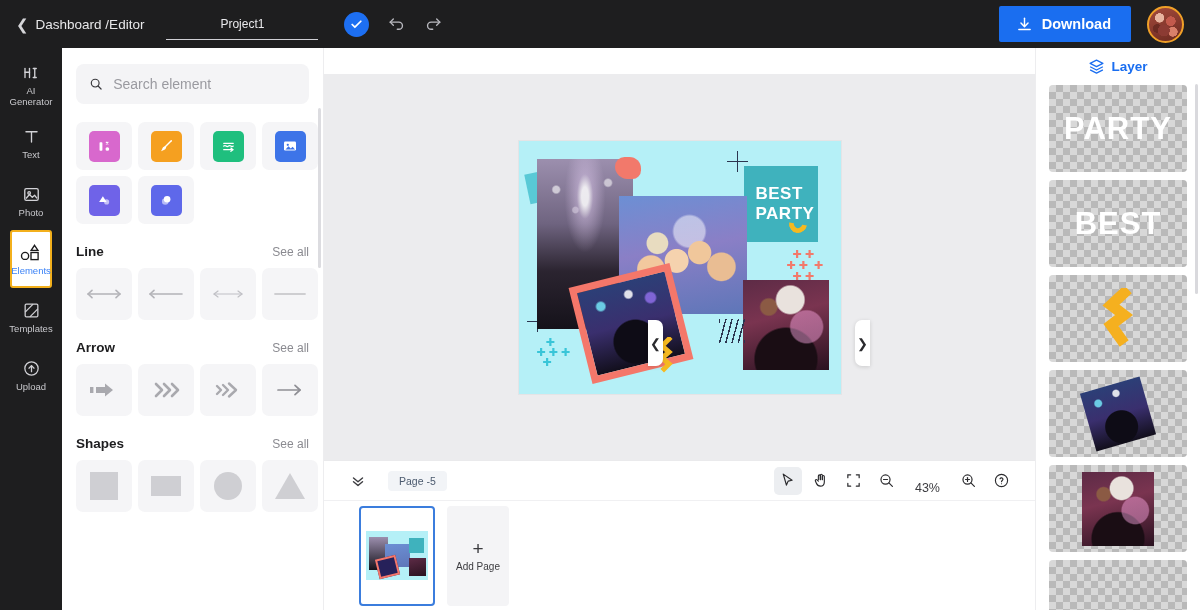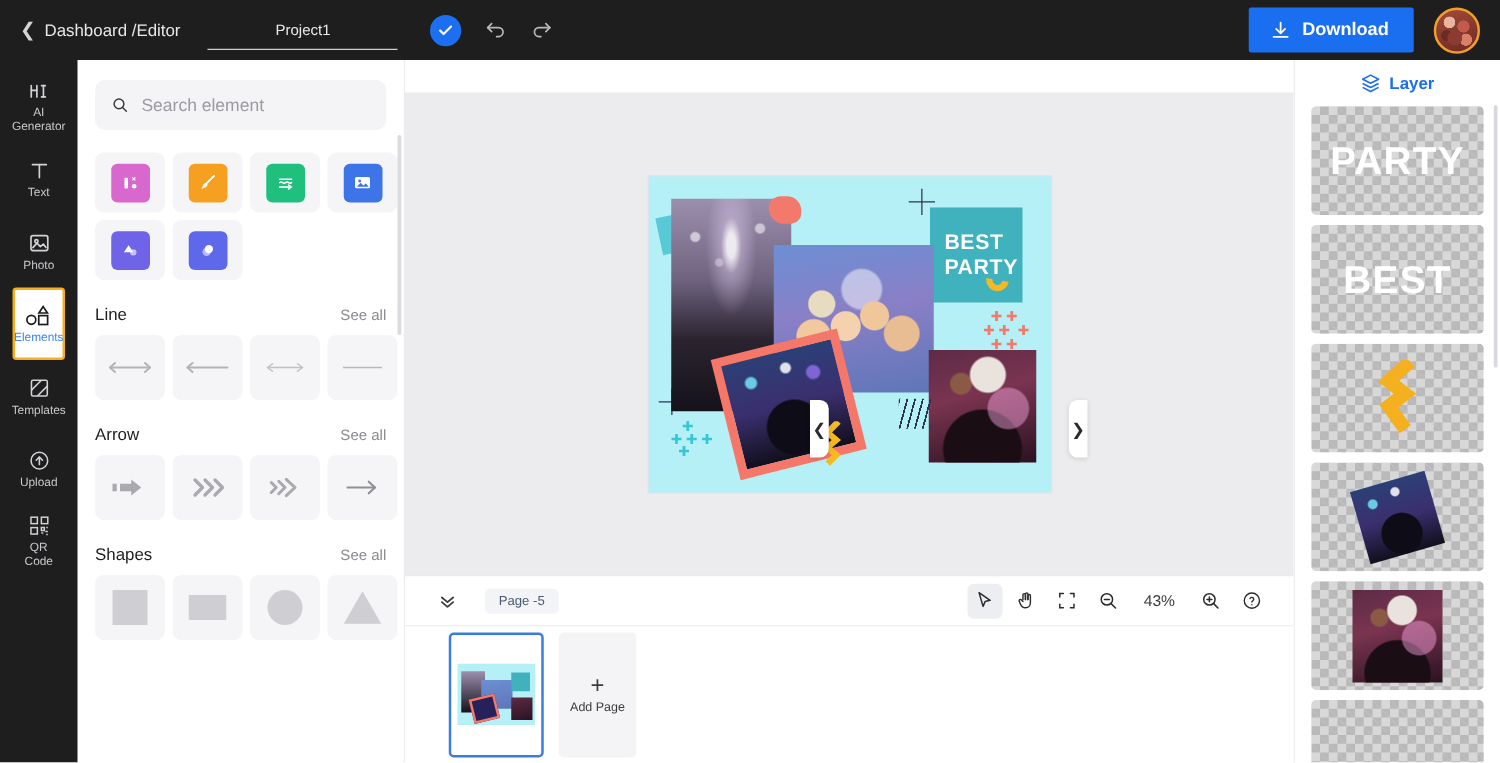--- a/index.html
+++ b/index.html
@@ -110,21 +110,21 @@
   }
   .cat-sq {
     width: 31px; height: 31px; border-radius: 5px;
     display: flex; align-items: center; justify-content: center;
   }
 
   .sec-head {
     display: flex; align-items: baseline; justify-content: space-between;
     margin-top: 20px; margin-bottom: 9px;
   }
-  .sec-title { font-size: 13.5px; font-weight: normal; color: #1d1d1f; }
+  .sec-title { font-size: 13.5px; font-weight: bold; color: #1d1d1f; }
   .sec-all { font-size: 12px; color: #8a8a90; cursor: pointer; }
   .item-grid { display: grid; grid-template-columns: repeat(4, 56px); gap: 6px; }
   .item-tile {
     width: 56px; height: 52px; background: #f5f5f7; border-radius: 7px;
     display: flex; align-items: center; justify-content: center; cursor: pointer;
   }
   .panel-scroll {
     position: absolute; right: 2px; top: 60px; width: 3px; height: 160px;
     background: #dcdce0; border-radius: 2px;
   }
@@ -203,21 +203,21 @@
   
   .toolbar {
     height: 40px; flex: 0 0 40px; background: #fff;
     display: flex; align-items: center; padding: 0 20px;
     border-top: 1px solid #eaeaec;
   }
   .page-badge {
     background: #f2f4f7; border-radius: 4px; padding: 4px 11px;
     font-size: 10.5px; color: #4b5a6e; margin-left: 16px; cursor: pointer;
   }
-  .tb-right { margin-left: auto; display: flex; align-items: center; gap: 5px; }
+  .tb-right { margin-left: auto; display: flex; align-items: flex-end; gap: 5px; }
   .tb-btn {
     width: 28px; height: 28px; border-radius: 5px; cursor: pointer;
     display: flex; align-items: center; justify-content: center;
   }
   .tb-btn.sel { background: #eceef1; }
   .zoom-val { font-size: 12.5px; color: #3c3c40; padding: 0 9px; min-width: 42px; text-align: center; }
 
   
   .pages {
     height: 110px; flex: 0 0 110px; background: #fff;
@@ -389,30 +389,20 @@
 
       <div class="rail-item">
         <svg width="19" height="19" viewBox="0 0 24 24" fill="none" stroke-width="1.6" stroke-linecap="round" stroke-linejoin="round">
             <circle cx="12" cy="12" r="8.4"></circle>
             <path d="M12 16V8.6"></path>
             <polyline points="8.8 11.6 12 8.4 15.2 11.6"></polyline>
           </svg>
         <span class="rlabel">Upload</span>
       </div>
 
-      <div class="rail-item">
-        <svg width="19" height="19" viewBox="0 0 24 24" fill="none" stroke-width="1.5">
-            <rect x="3.5" y="3.5" width="6.5" height="6.5"></rect>
-            <rect x="14" y="3.5" width="6.5" height="6.5"></rect>
-            <rect x="3.5" y="14" width="6.5" height="6.5"></rect>
-            <path d="M14 14h3v3h-3z"></path>
-            <path d="M19 14h1.5M14 19.5h2M18 18h2.5M19 21h1.5"></path>
-          </svg>
-        <span class="rlabel">QR Code</span>
-      </div>
     </div>
 
     <div class="panel">
       <div class="search-box">
         <svg width="16" height="16" viewBox="0 0 24 24" fill="none" stroke="#3a3a3e" stroke-width="2" stroke-linecap="round">
             <circle cx="10.5" cy="10.5" r="6.6"></circle>
             <path d="M15.4 15.4L20.5 20.5"></path>
           </svg>
         <input type="text" placeholder="Search element" style="">
       </div>

